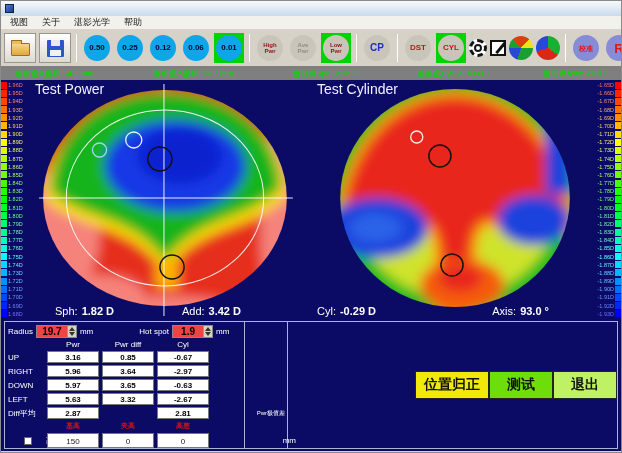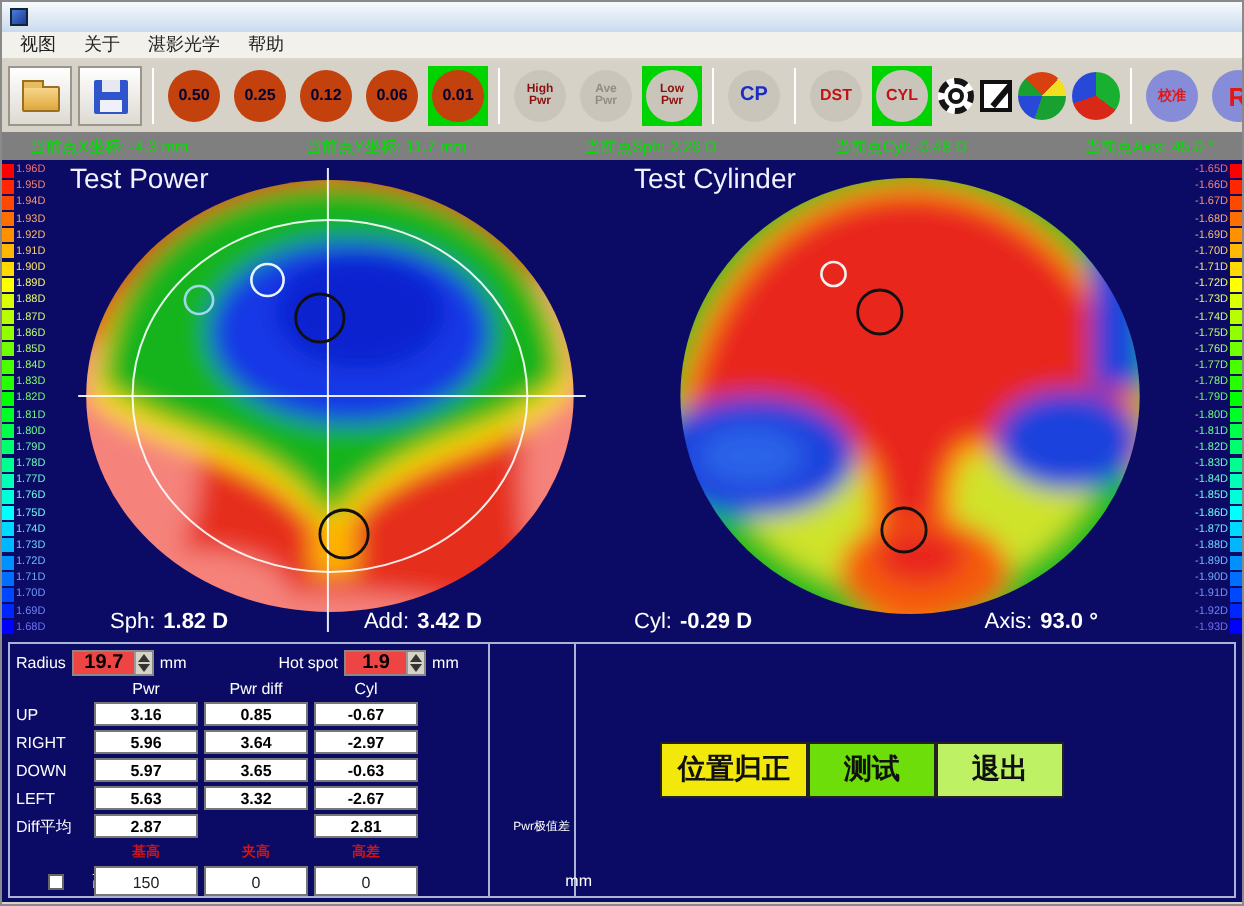--- a/index.html
+++ b/index.html
@@ -16,21 +16,21 @@
   .menu-item{font-size:9px;color:#222;padding:0 7px;cursor:default;}
   
   .toolbar{height:36px;background:#d6d2c8;display:flex;align-items:center;padding:0 3px;gap:3px;flex:none;}
   .tb-sep{width:1px;height:28px;background:#9a968c;border-right:1px solid #fff;margin:0 2px;flex:none;}
   .tb-filebtn{width:32px;height:30px;background:linear-gradient(#ffffff,#dddad2);border:1px solid #9a968c;
               display:flex;align-items:center;justify-content:center;flex:none;}
   .tb-wrap{padding:2px;flex:none;display:flex;}
   .tb-wrap.sel{background:#00d400;}
   .tb-round{width:26px;height:26px;border-radius:50%;display:flex;flex-direction:column;align-items:center;
             justify-content:center;line-height:1;flex:none;}
-  .st-blue{background:#c2410c;color:#000030;font-size:8px;font-weight:bold;}
+  .st-blue{background:#0ea5e9;color:#000030;font-size:8px;font-weight:bold;}
   .st-grayred{background:#c9c5bb;color:#8c1010;font-size:6px;font-weight:bold;}
   .st-graydim{background:#c9c5bb;color:#8f8d86;font-size:6px;font-weight:bold;}
   .st-grayblue{background:#c9c5bb;color:#1a2ec6;font-size:10px;font-weight:bold;}
   .st-grayredb{background:#c9c5bb;color:#c01414;font-size:8px;font-weight:bold;}
   .st-bluereds{background:#878cd8;color:#e01818;font-size:7px;font-weight:bold;}
   .st-bluered{background:#878cd8;color:#e01818;font-size:13px;font-weight:bold;}
   .ic-folder{width:19px;height:13px;background:linear-gradient(#f6d58a,#e0a83c);border:1px solid #9a7020;border-radius:1px;position:relative;margin-top:3px;}
   .ic-folder::before{content:"";position:absolute;left:-1px;top:-4px;width:9px;height:3px;background:#e8bc60;border:1px solid #9a7020;border-bottom:none;}
   .ic-floppy{width:17px;height:17px;background:#2f55cc;position:relative;border-radius:1px;}
   .ic-floppy::before{content:"";position:absolute;left:4px;top:0;width:9px;height:6px;background:#e8e8f0;}
@@ -57,21 +57,21 @@
   .map-title{position:absolute;top:1px;left:6px;font-size:14px;color:#f2f2ff;z-index:2;}
   .map-foot{position:absolute;bottom:0;left:0;right:0;display:flex;justify-content:space-between;
             font-size:11px;color:#fff;z-index:2;}
   .map-foot b{font-weight:bold;margin-left:4px;}
   .foot-l{padding:0 70px 2px 26px;}
   .foot-r{padding:0 44px 2px 6px;}
   
   .bottom{height:132px;flex:none;position:relative;background:#0b0b66;}
   .panel{position:absolute;top:2px;bottom:2px;border:1px solid #aab4d4;}
   .panel-left{left:3px;width:284px;padding:2px 3px;}
-  .panel-right{left:243px;right:3px;display:flex;align-items:center;justify-content:center;}
+  .panel-right{left:243px;right:3px;display:flex;align-items:center;justify-content:flex-end;}
   .spin-row{display:flex;align-items:center;gap:3px;height:15px;color:#fff;font-size:8px;}
   .spinbox{background:#ef4444;height:13px;display:flex;align-items:stretch;border:1px solid #888;}
   .spin-val{color:#000;font-size:10px;font-weight:bold;padding:0 3px;min-width:30px;text-align:center;line-height:11px;}
   .spin-ar{width:9px;background:#d6d2c8;display:flex;flex-direction:column;align-items:center;justify-content:space-around;border-left:1px solid #999;}
   .ar-up{width:0;height:0;border-left:3px solid transparent;border-right:3px solid transparent;border-bottom:4px solid #333;}
   .ar-dn{width:0;height:0;border-left:3px solid transparent;border-right:3px solid transparent;border-top:4px solid #333;}
   .grid-row{display:grid;grid-template-columns:36px 52px 52px 52px;column-gap:3px;align-items:center;
             margin-top:2px;position:relative;}
   .t-head{color:#fff;font-size:8px;text-align:center;margin-top:1px;}
   .t-label{color:#fff;font-size:8px;}

